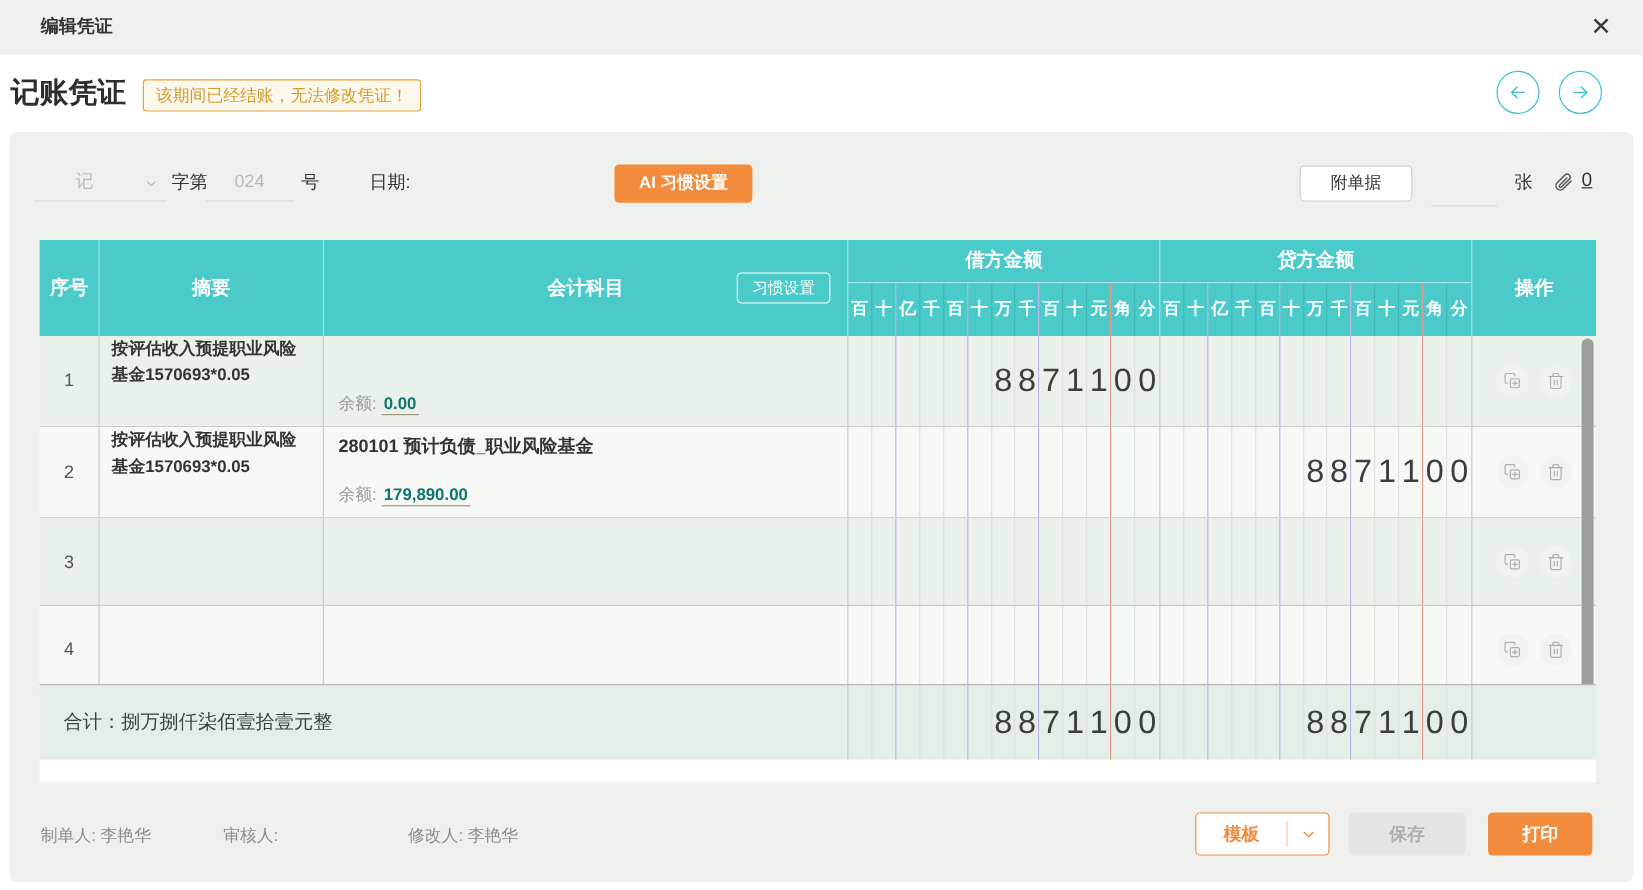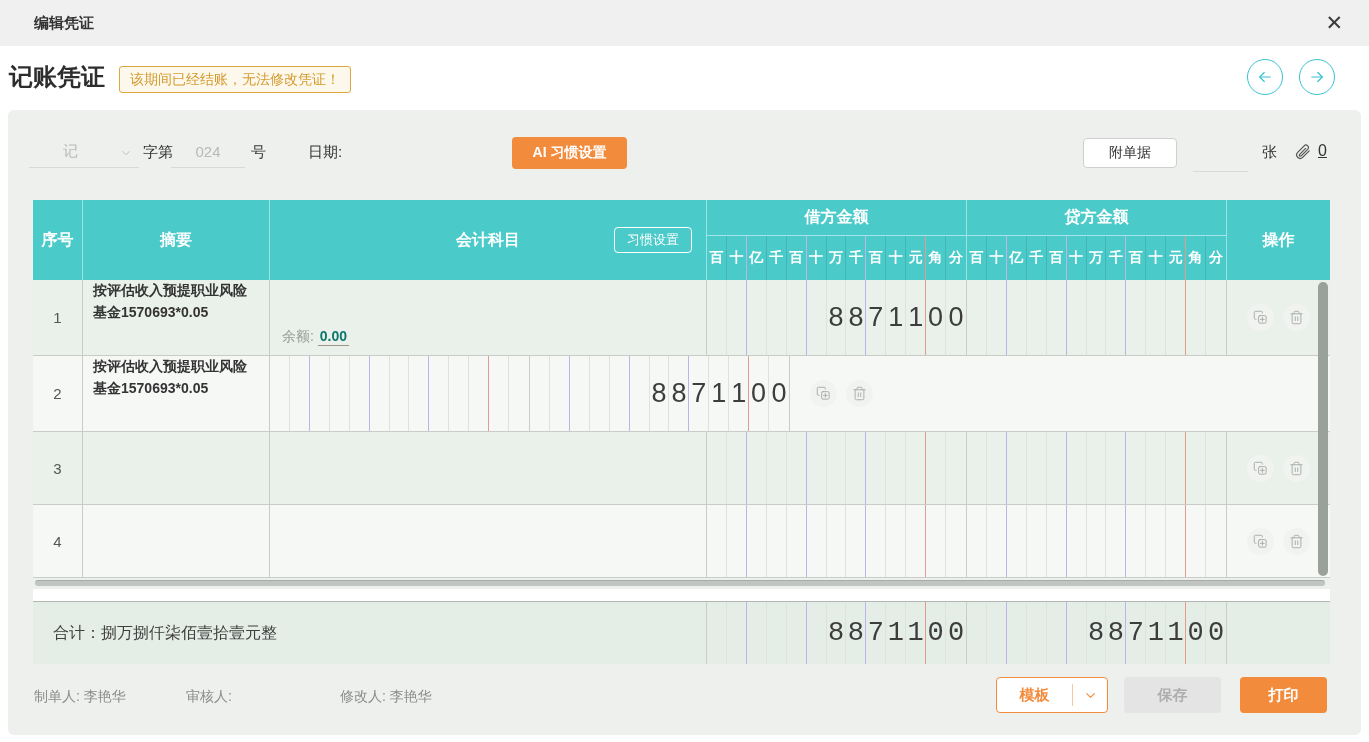--- a/index.html
+++ b/index.html
@@ -94,22 +94,22 @@
   .chip svg{width:15px;height:15px;stroke:#abafab;fill:none;stroke-width:1.6;stroke-linecap:round;stroke-linejoin:round;}
 
   
   .hscroll{position:absolute;left:0;top:378px;width:1297px;height:11px;background:var(--panel-bg);}
   .hscroll .hthumb{position:absolute;left:2px;top:2px;width:1290px;height:6px;background:#c1c5c1;border-radius:3px;
     border-top:1px solid #a8aca8;}
   
   .vscroll{position:absolute;right:2px;top:82px;width:10px;height:294px;background:#9aa09a;border-radius:5px;cursor:grab;}
 
   
-  .totalrow{position:absolute;left:0;top:401px;width:1297px;height:63px;background:var(--total-bg);
-    border-top:1px solid #b2b6b2;display:flex;font-family:Liberation Mono, monospace;}
+  .totalrow{position:absolute;left:0;top:370px;width:1297px;height:63px;background:var(--total-bg);
+    border-top:1px solid #b2b6b2;display:flex;}
   .t-label{width:674px;display:flex;align-items:center;padding-left:20px;font-size:16px;color:#3f3f3f;
     border-right:1px solid var(--col-line);}
   .t-amt{width:260px;display:flex;border-right:1px solid var(--col-line);}
   .t-act{width:103px;}
 
   
   .foot-text{position:absolute;top:578px;font-size:14px;color:#8c8c8c;}
   .ft-maker{left:26px;} .ft-auditor{left:178px;} .ft-modifier{left:332px;}
   .tpl-btn{position:absolute;left:988px;top:567px;width:112px;height:36px;background:#fff;border:1px solid var(--orange);
     border-radius:4px;color:var(--orange);font-size:15px;cursor:pointer;display:flex;align-items:center;}
@@ -277,20 +277,27 @@
           <line x1="10" y1="11" x2="10" y2="17"></line>
                   <line x1="14" y1="11" x2="14" y2="17"></line>
         </svg>
       </span>
     </div>
   </div>
 
   <div class="trow">
     <div class="cell c-seq">2</div>
     <div class="cell c-sum">按评估收入预提职业风险基金1570693*0.05</div>
+    <div class="cell c-acc">
+      <div class="acc-name">280101 预计负债_职业风险基金</div>
+      <div class="acc-bal">
+        <span class="bal-label">余额:</span>
+        <span class="bal-value">179,890.00</span>
+      </div>
+    </div>
     <div class="cell c-amt">
               <div class="dcell"></div>
               <div class="dcell sep-p"></div>
               <div class="dcell"></div>
               <div class="dcell"></div>
               <div class="dcell sep-p"></div>
               <div class="dcell"></div>
               <div class="dcell"></div>
               <div class="dcell sep-p"></div>
               <div class="dcell"></div>

